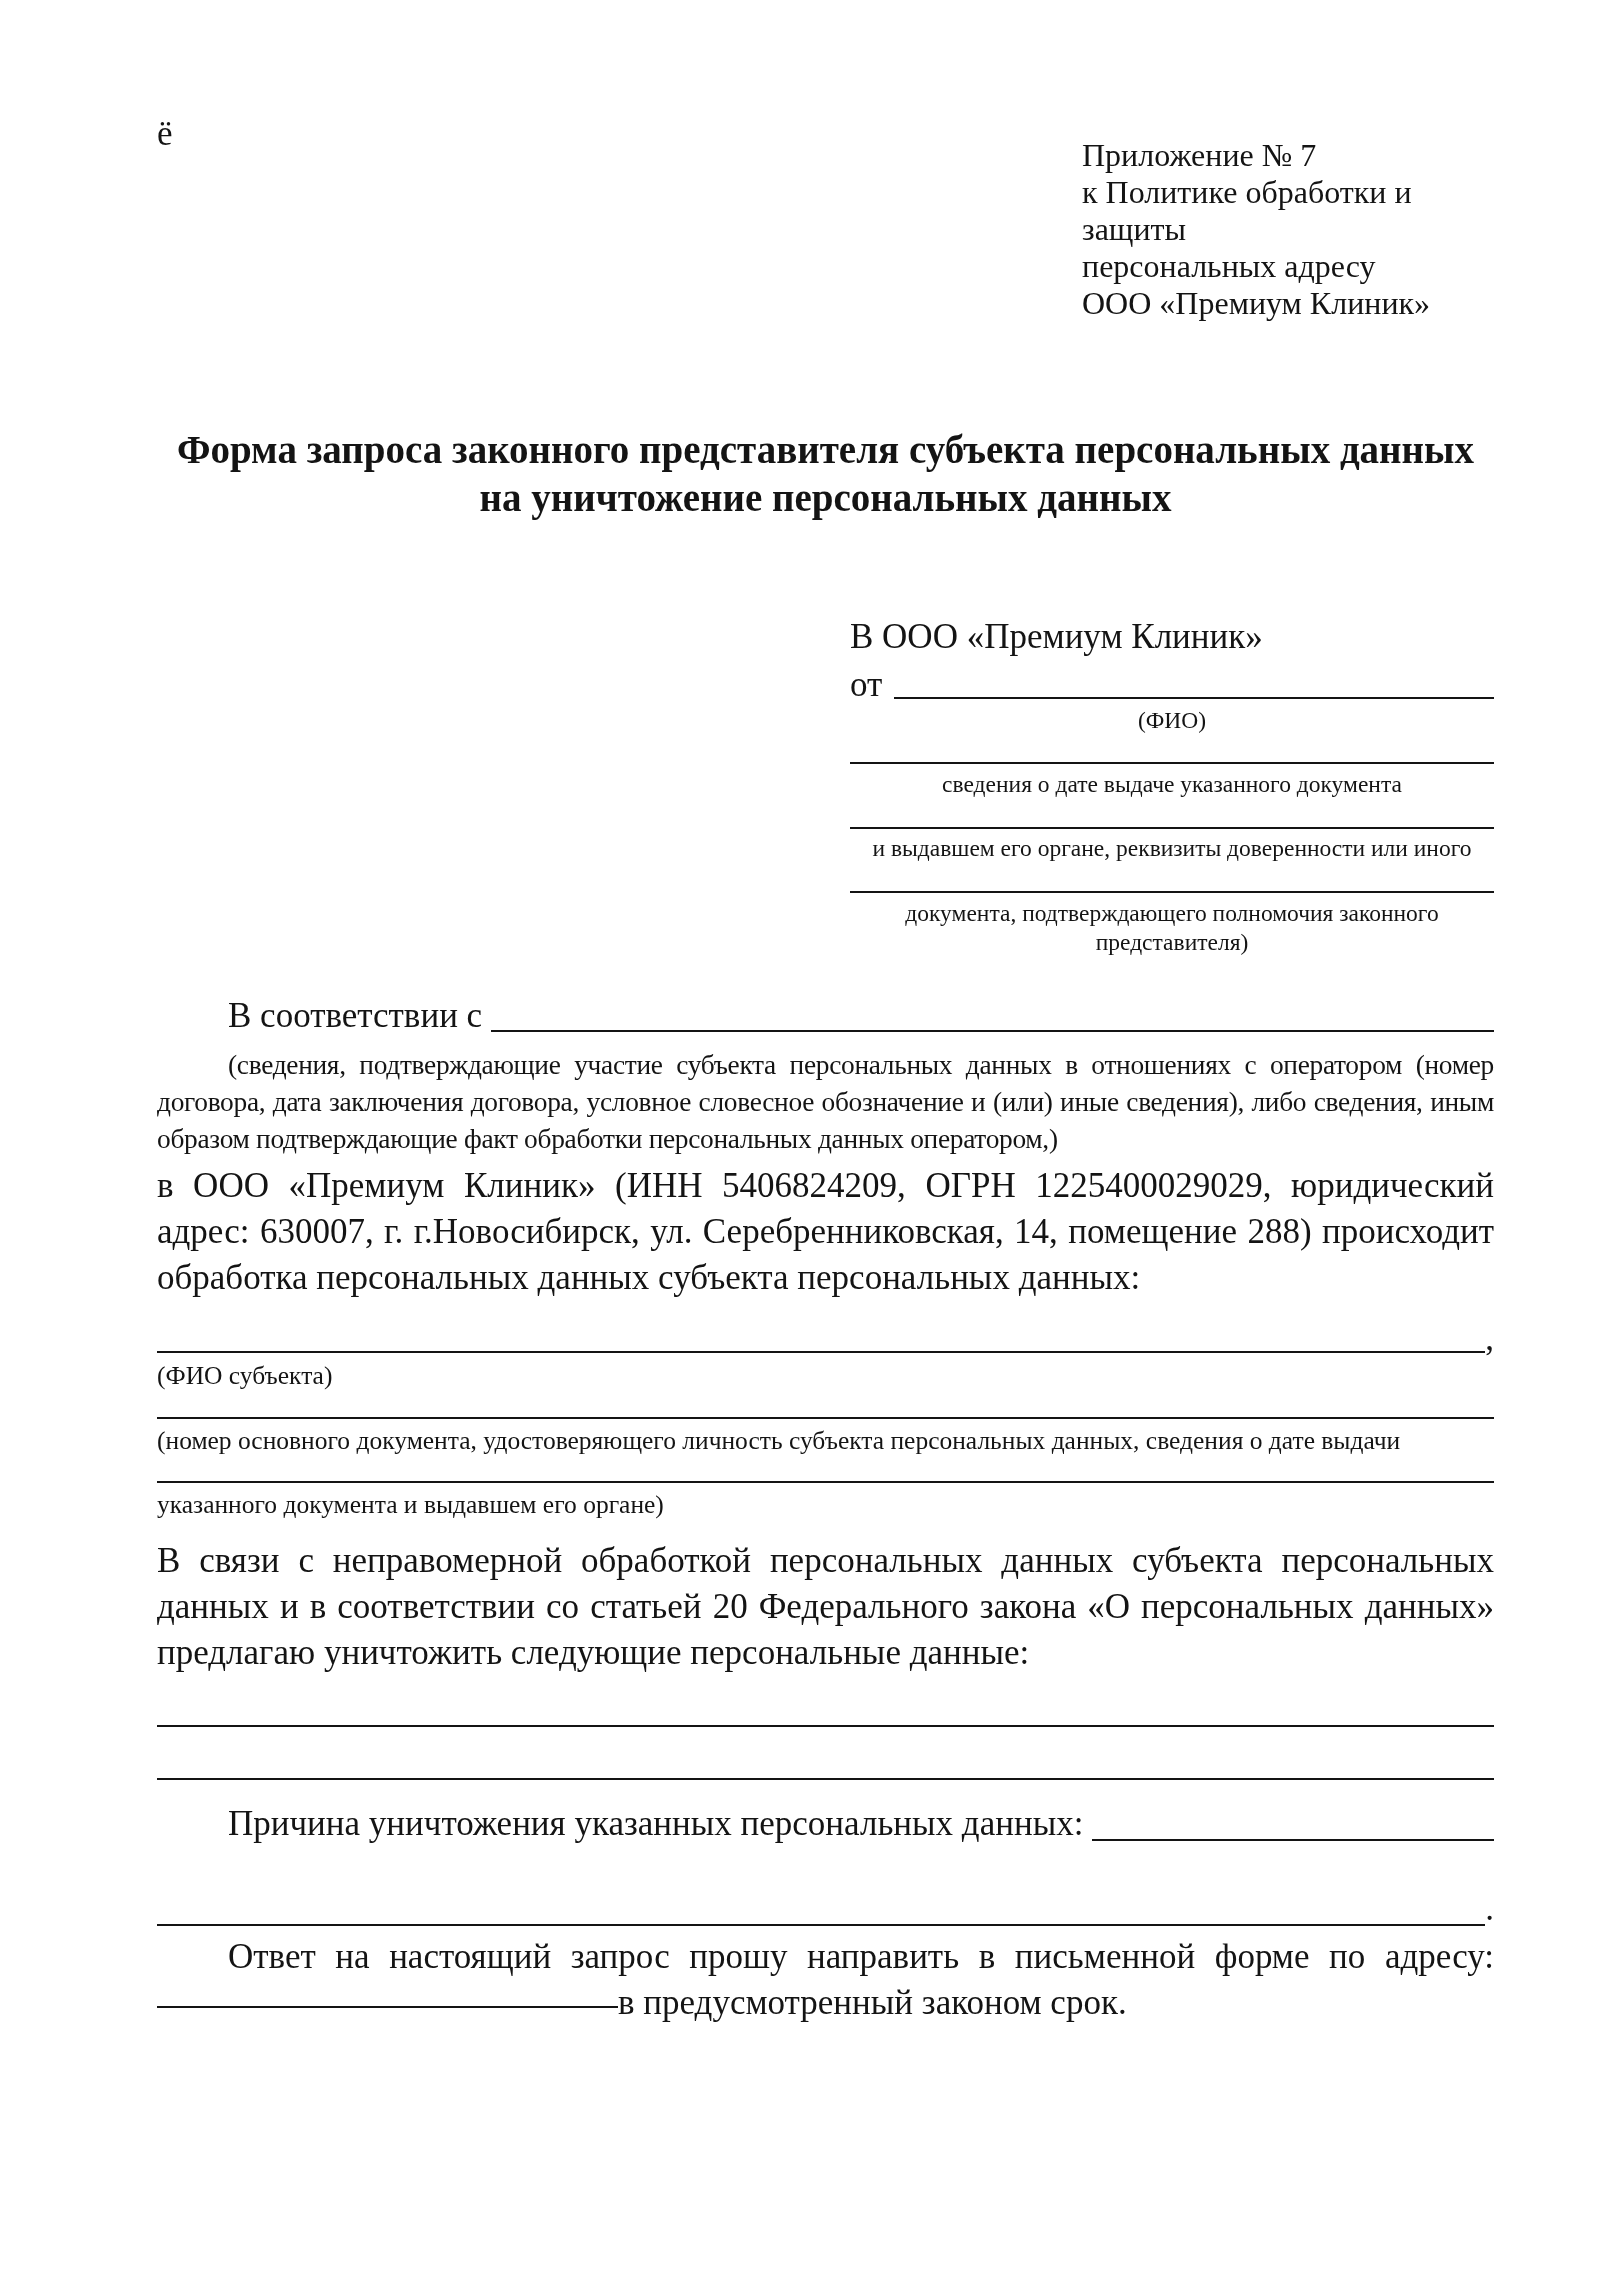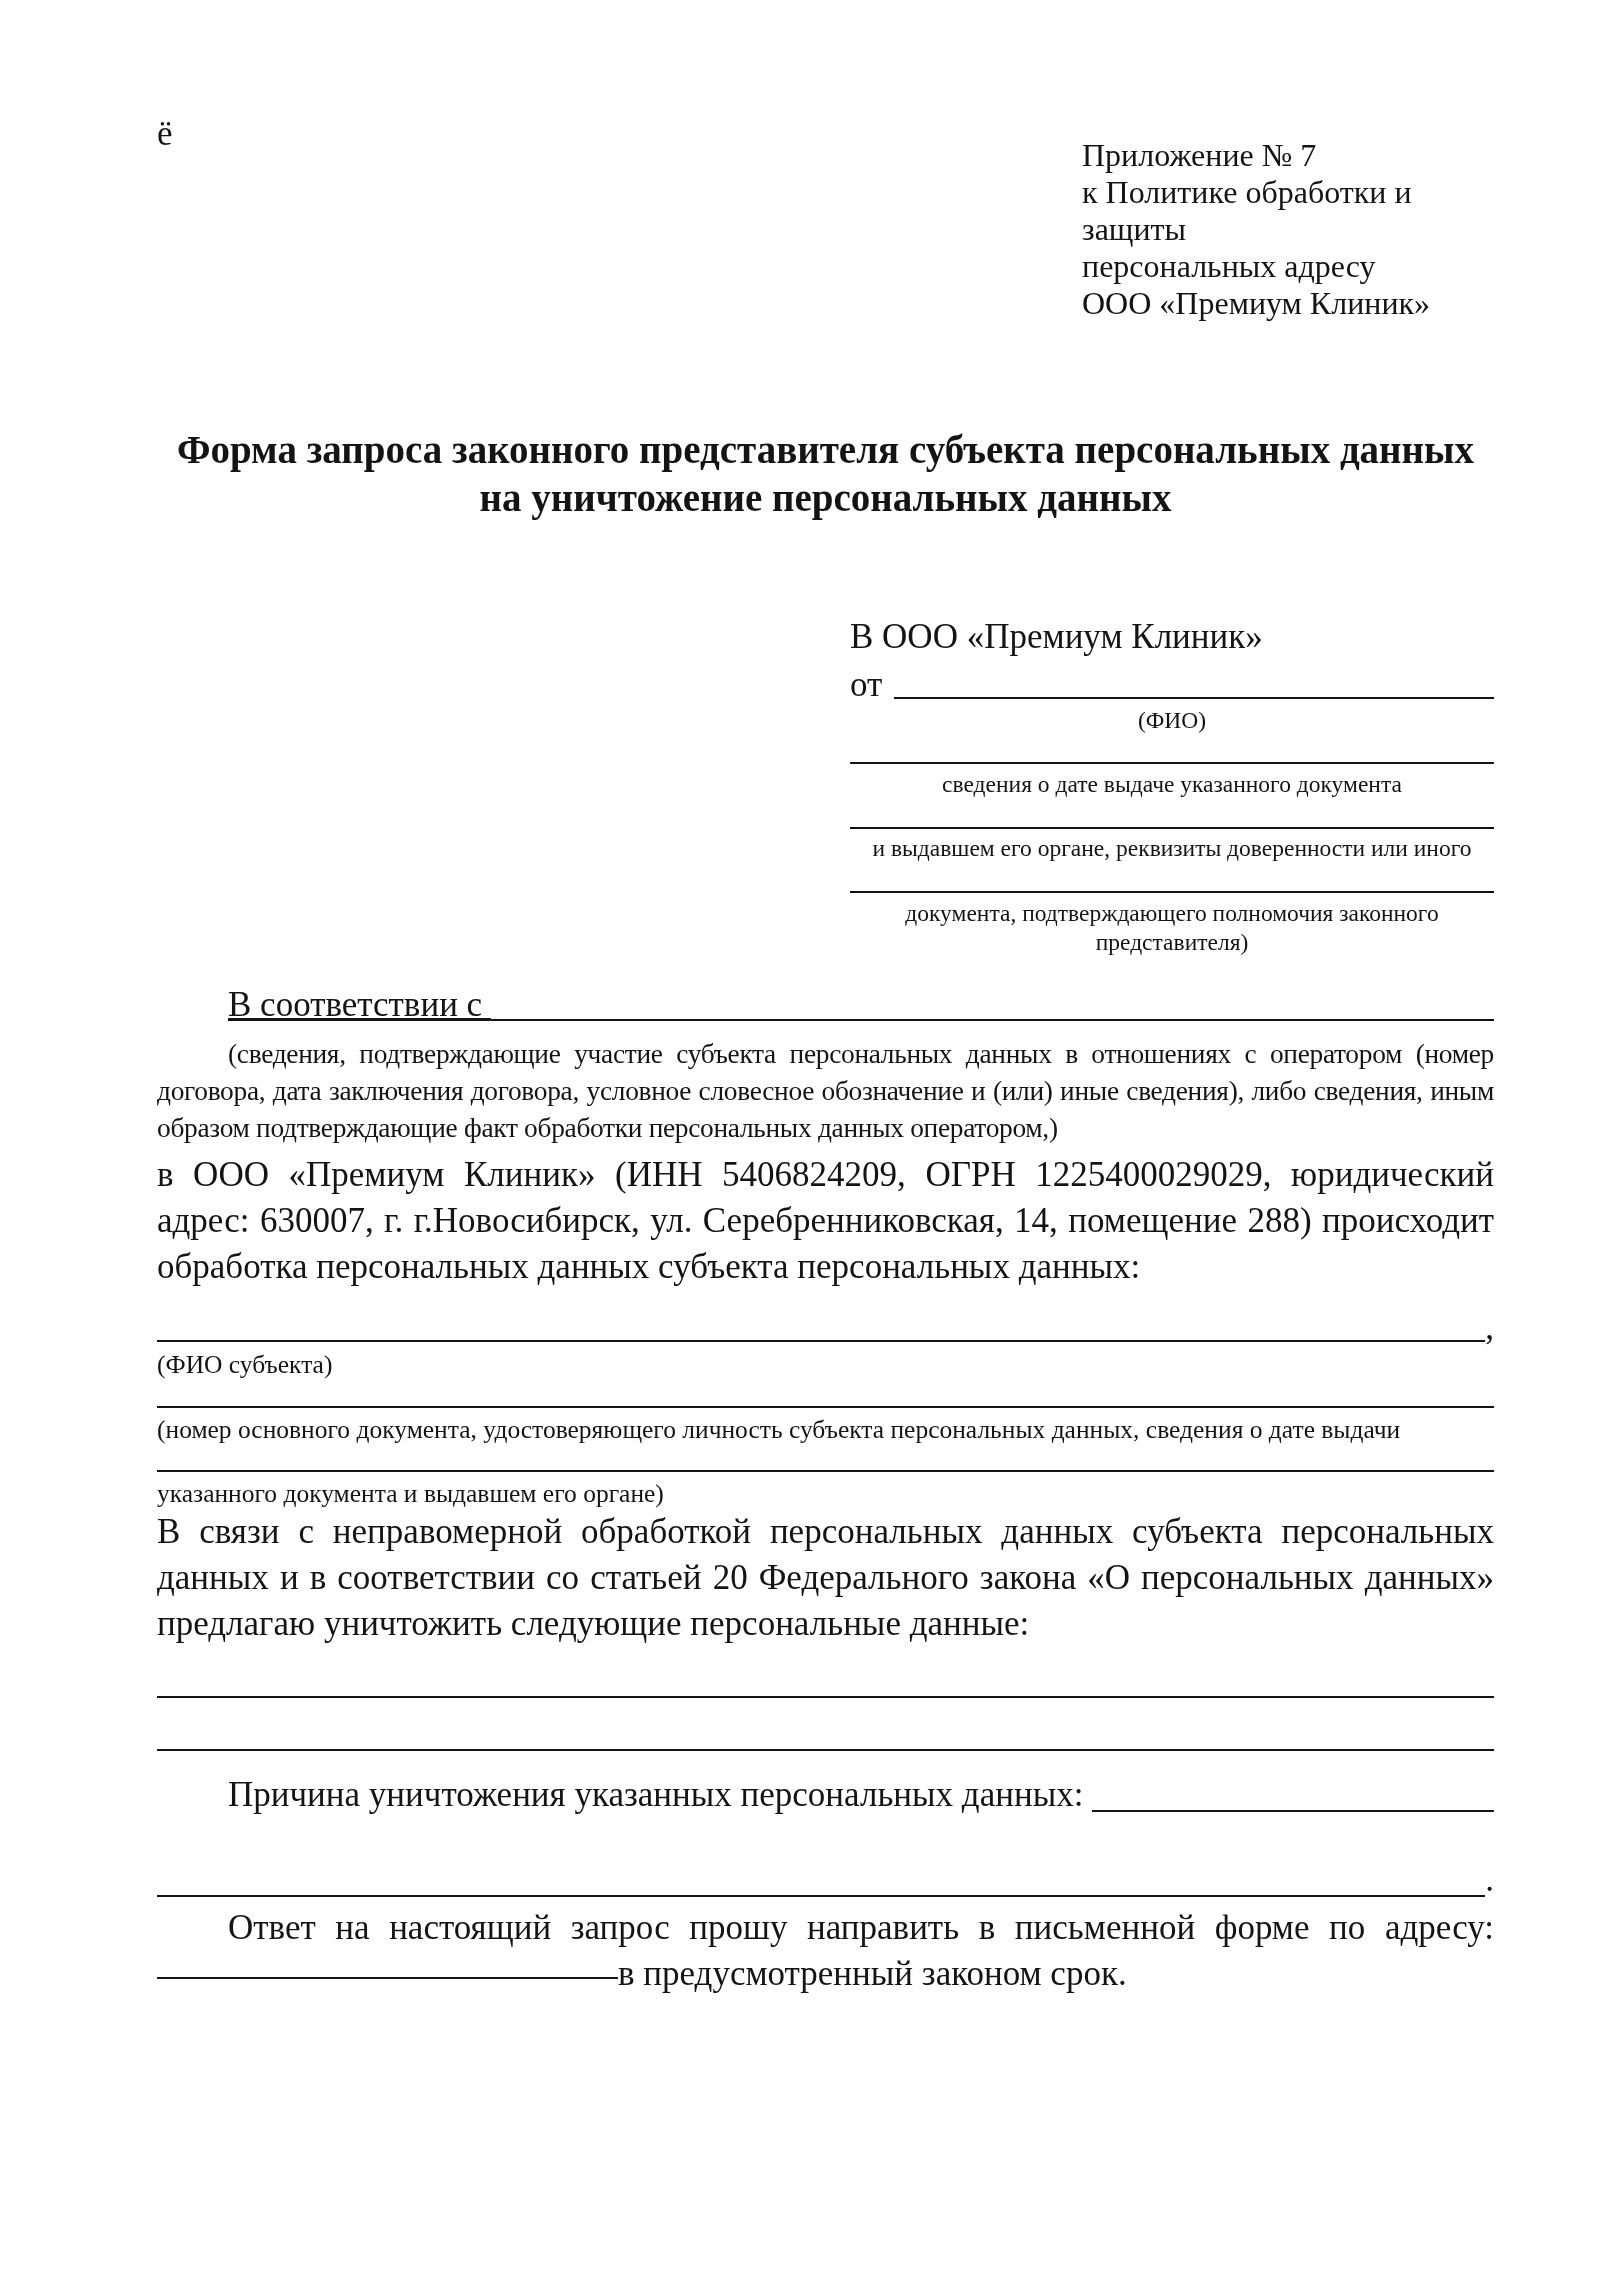--- a/index.html
+++ b/index.html
@@ -32,38 +32,38 @@
   .fill{ flex:1 1 auto; border-bottom:2.9px solid var(--ink); margin-bottom:6.9px; }
   .addr-from{ margin-top:5.9px; line-height:43px;text-align:right; }
   .addr-from .fill{ margin-left:11.8px; }
   .cap{ font-size:23.5px; line-height:29px; text-align:center; color:var(--ink); }
   .cap-wide{ font-size:25.5px; line-height:31px; text-align:left; }
   .field{ margin-top:27.4px; }
   .field .rule{ height:0; border-top:2.9px solid var(--ink); }
   .field .cap{ margin-top:5.9px; }
 
   .bodytext{ font-size:35px; line-height:46px; }
-  .accordance{ margin-top:25px;text-decoration:underline; }
+  .accordance{ margin-top:36px; }
   .accordance .lead{ padding-left:71px; }
   .acc-caption{
     margin-top:7.8px;
     font-size:27.4px; line-height:37px;
     text-align:justify; text-indent:71px;
     letter-spacing:-0.3px;
   }
   .para{ text-align:justify; }
   .operator-para{ margin-top:5.9px; }
 
   .subject-line{ margin-top:15.7px; line-height:43px; }
   .subject-line .tail{ white-space:pre; }
   .wide-field{ margin-top:25.5px; }
   .wide-field .rule{ height:0; border-top:2.9px solid var(--ink); }
   .wide-field .cap-wide{ margin-top:5.9px; }
 
-  .demand{ margin-top:0; }
+  .demand{ margin-top:18px; }
   .blank-rule{ height:0; border-top:2.9px solid var(--ink); }
   .br-1{ margin-top:49px; }
   .br-2{ margin-top:51px; }
 
   .reason{ margin-top:21.6px; line-height:46px; }
   .reason .lead{ padding-left:71px; }
   .dot-row{ margin-top:39px; line-height:46px; }
   .dot-row .tail{ white-space:pre; }
 
   .answer{ margin-top:2px; text-indent:71px; text-align:justify; text-align-last:justify; }

